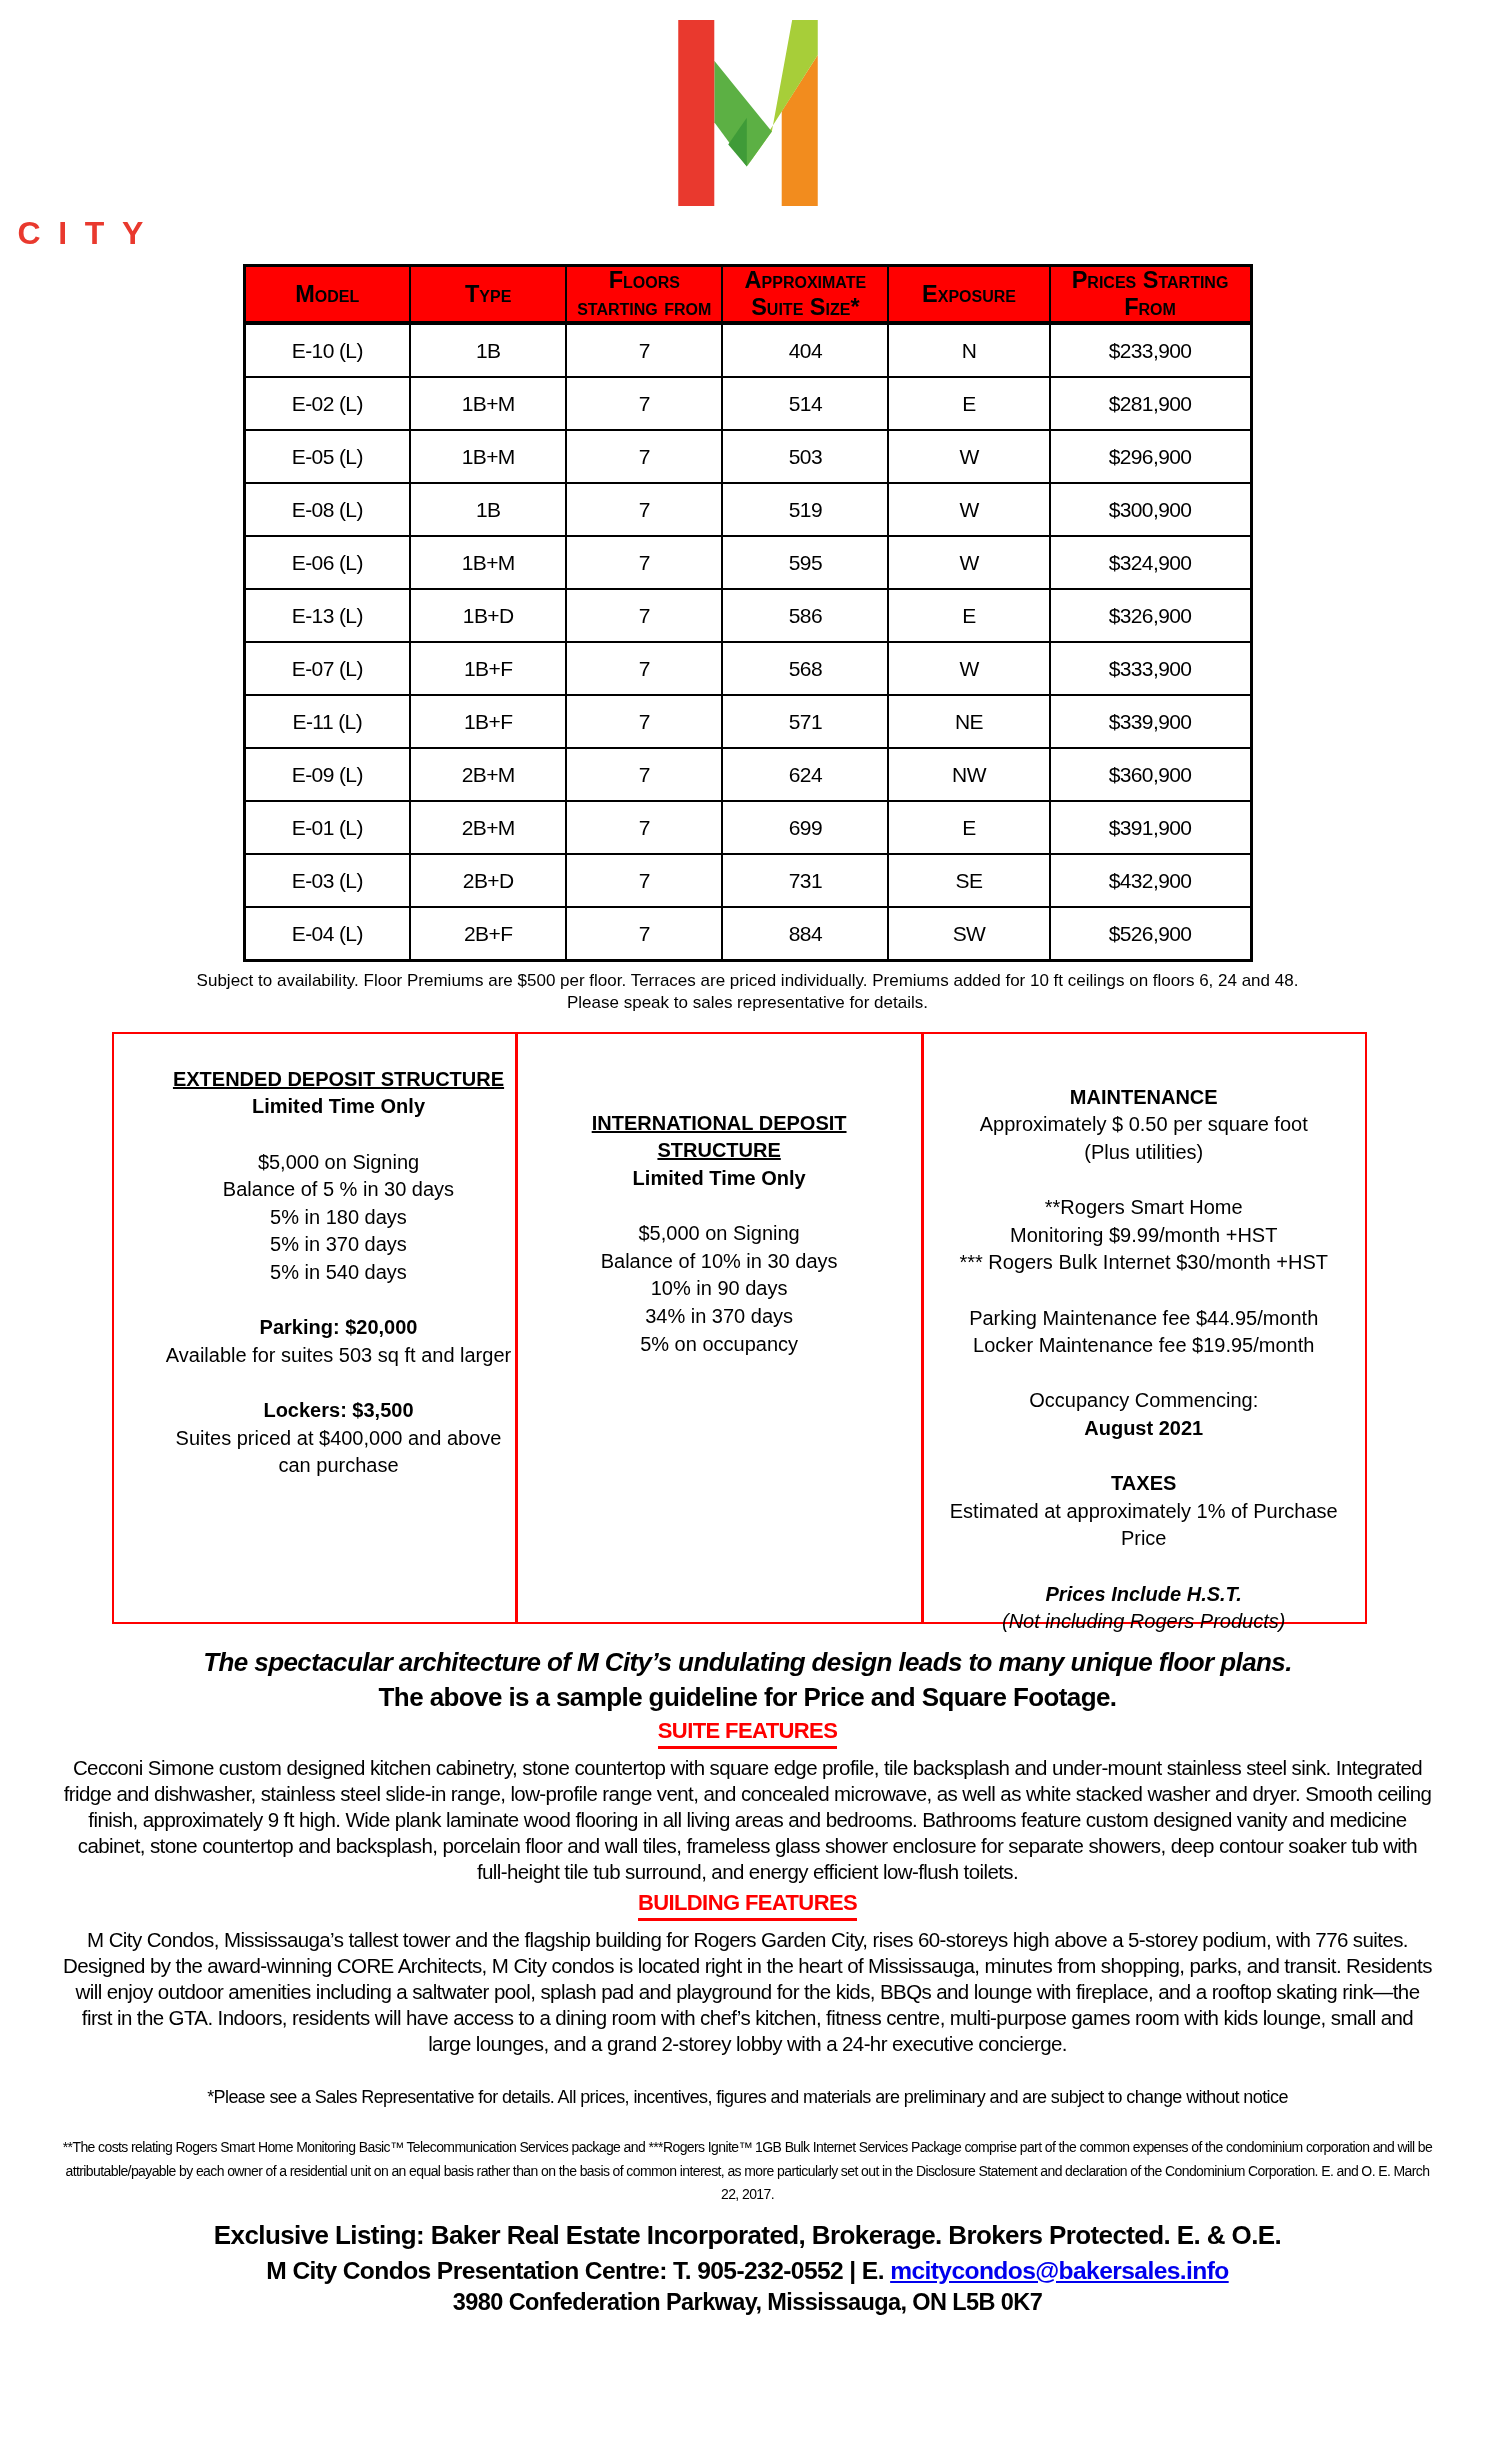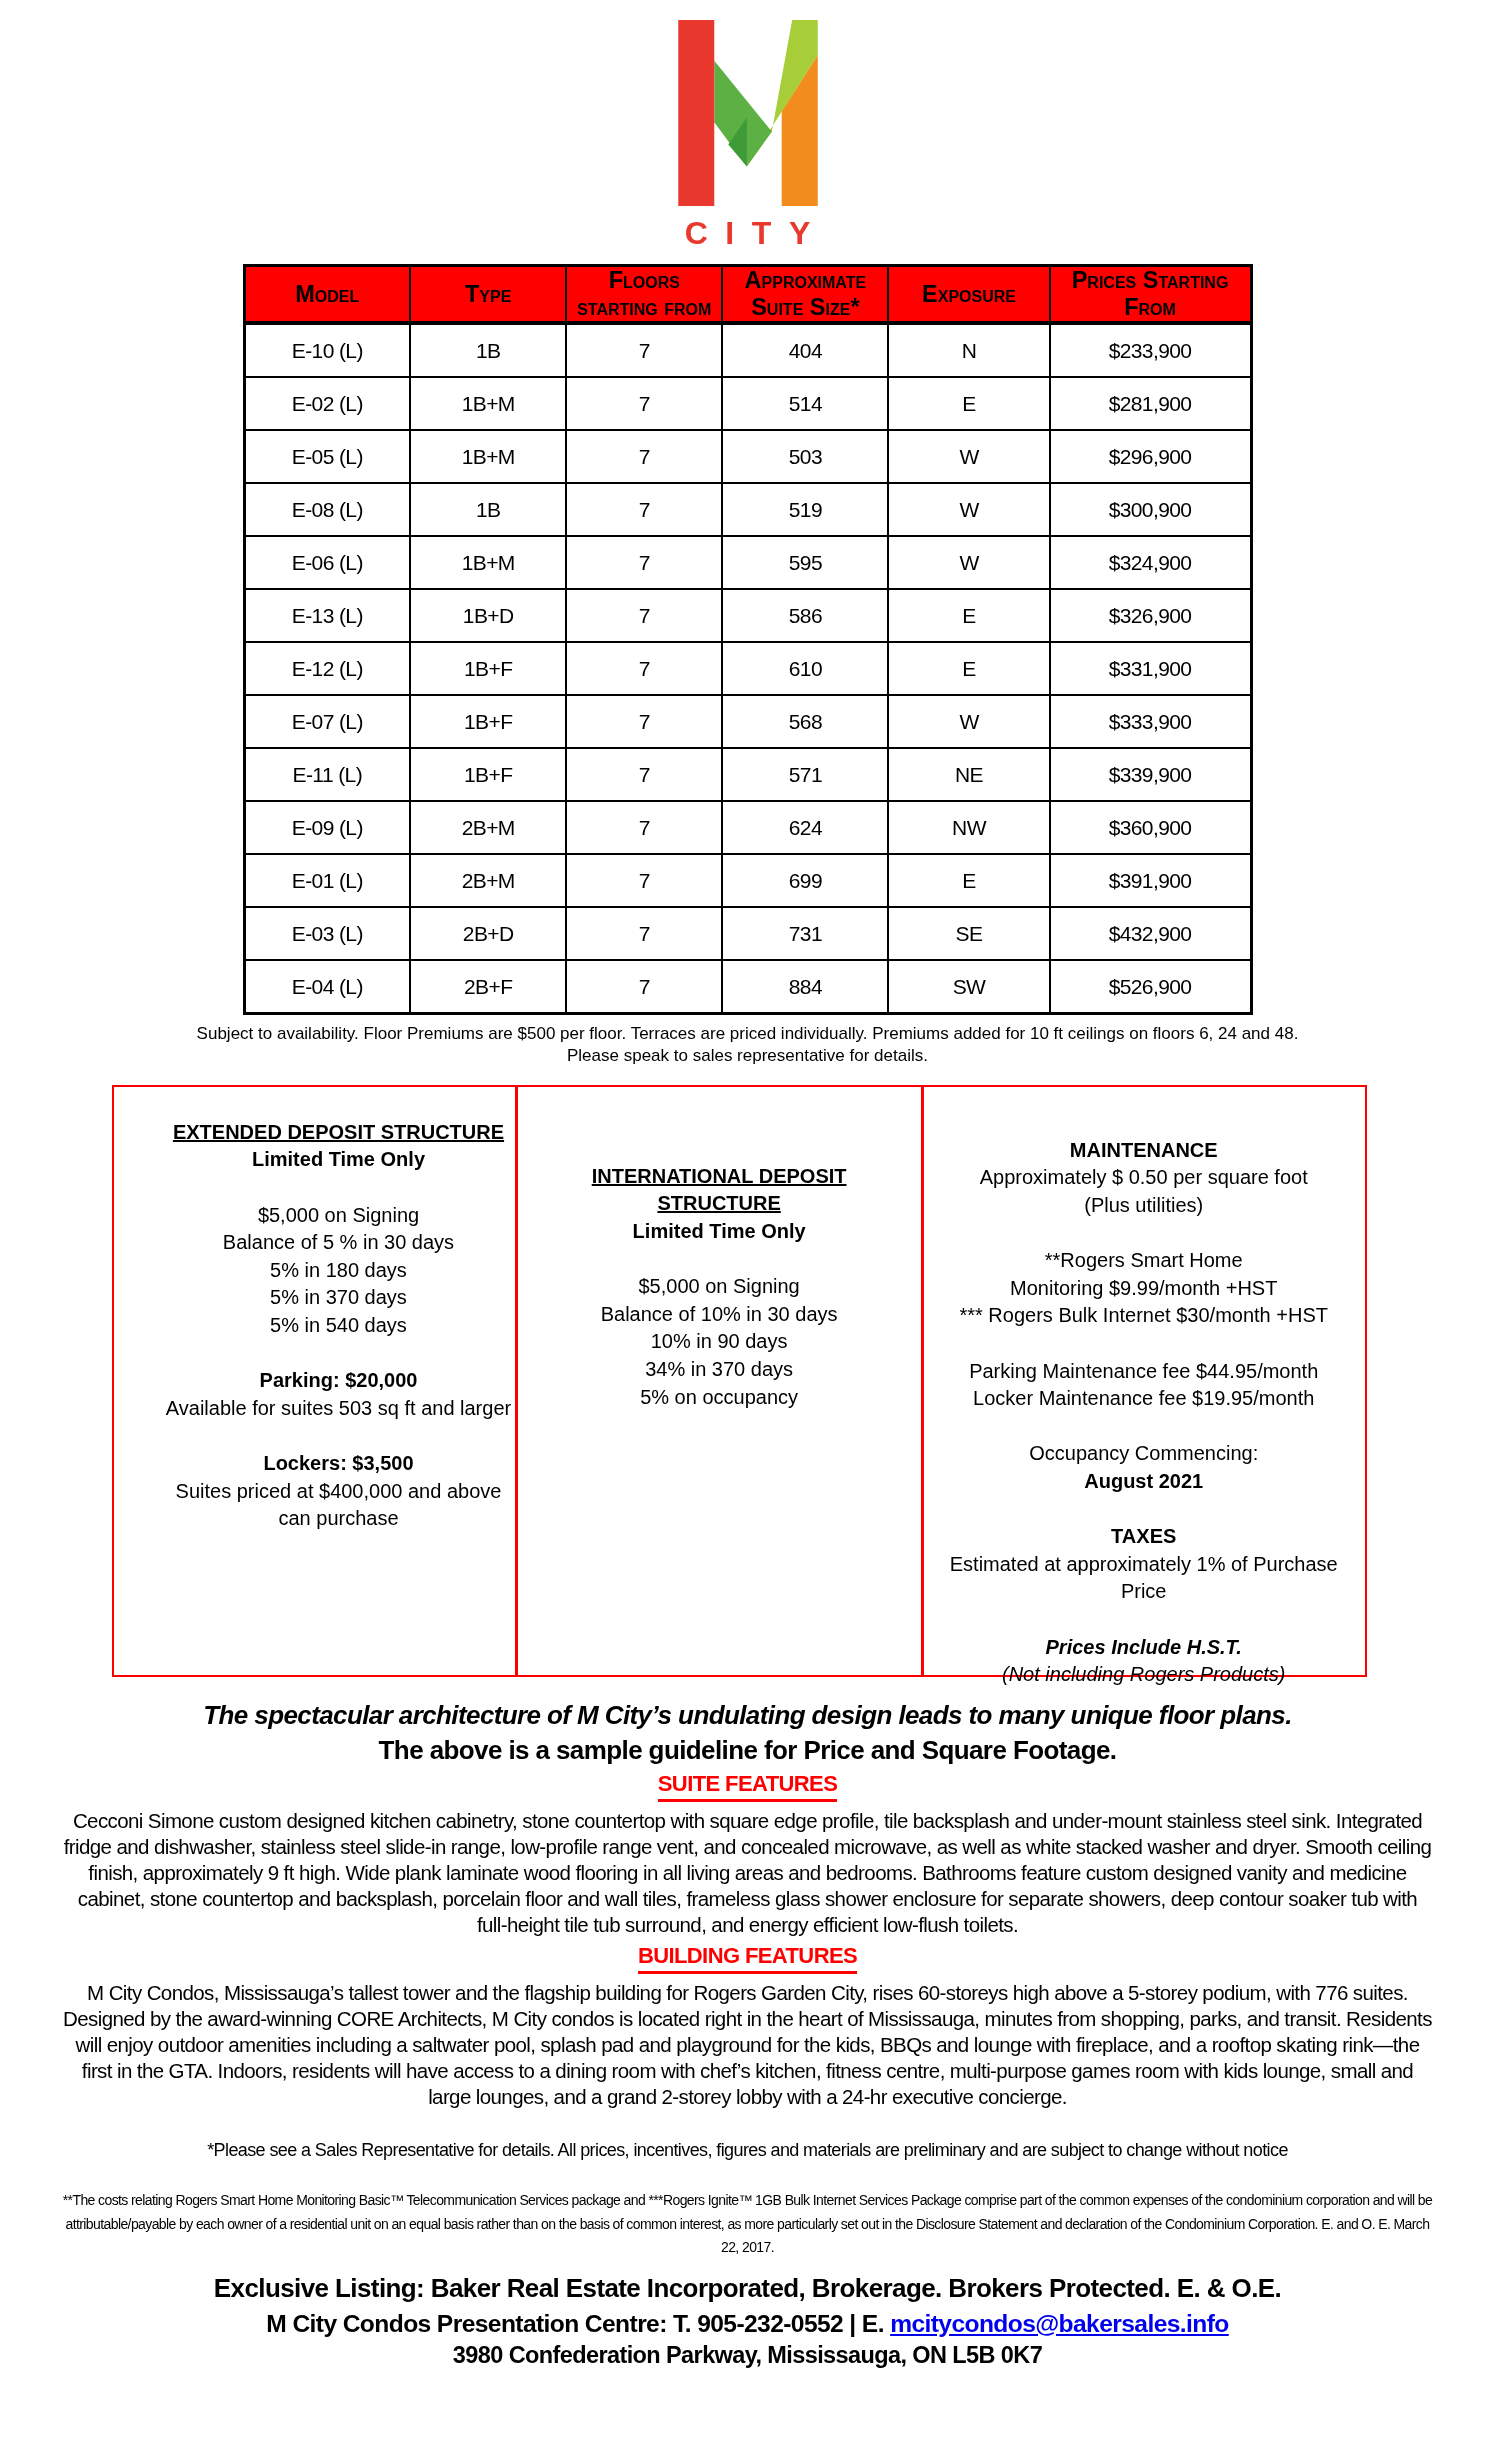--- a/index.html
+++ b/index.html
@@ -6,21 +6,21 @@
   .page{
     position:relative;
     width:1495px;
     height:2462px;
     background:#ffffff;
     font-family:"Liberation Sans", sans-serif;
     color:#000;
     overflow:hidden;
   }
   
-  .logo-wrap{padding-top:20px;text-align:center;}
+  .logo-wrap{padding-top:20px;text-align:left;}
   .logo-wrap svg{display:block;margin:0 auto;}
   .city-word{
     margin-top:9.4px;
     font-size:32px;
     font-weight:bold;
     letter-spacing:17.6px;
     color:#E9392E;
     text-indent:17.6px; 
   }
   
@@ -208,28 +208,20 @@
         </tr>
         <tr>
           <td>E-13 (L)</td>
           <td>1B+D</td>
           <td>7</td>
           <td>586</td>
           <td>E</td>
           <td>$326,900</td>
         </tr>
         <tr>
-          <td>E-12 (L)</td>
-          <td>1B+F</td>
-          <td>7</td>
-          <td>610</td>
-          <td>E</td>
-          <td>$331,900</td>
-        </tr>
-        <tr>
           <td>E-07 (L)</td>
           <td>1B+F</td>
           <td>7</td>
           <td>568</td>
           <td>W</td>
           <td>$333,900</td>
         </tr>
         <tr>
           <td>E-11 (L)</td>
           <td>1B+F</td>

